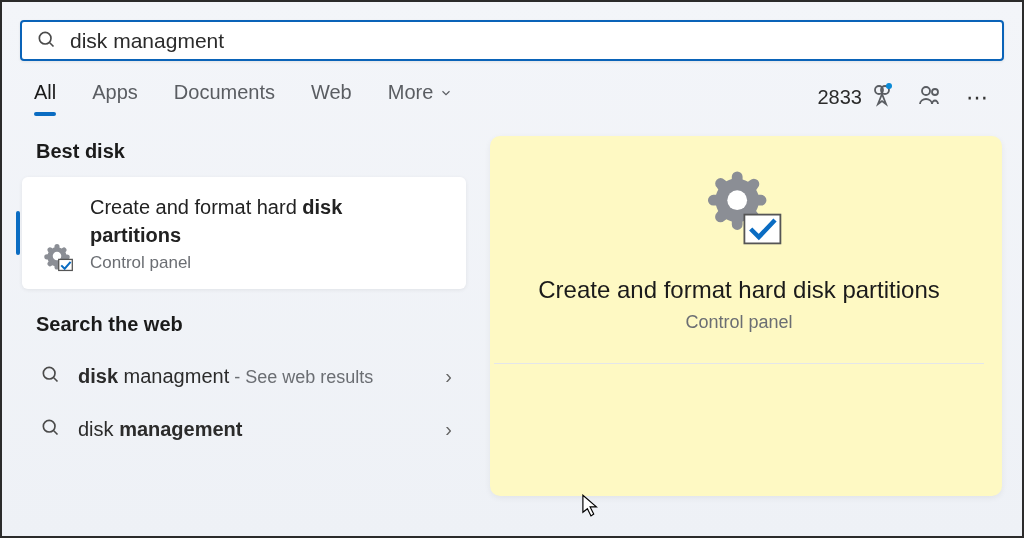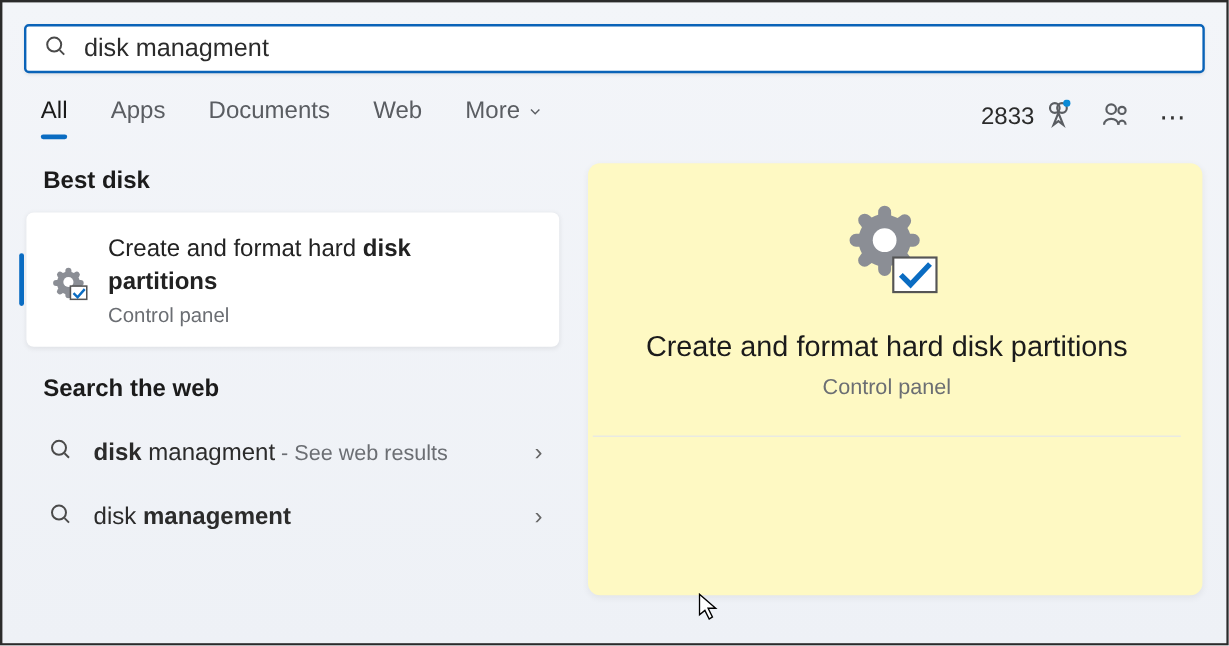--- a/index.html
+++ b/index.html
@@ -93,21 +93,21 @@
       font-weight: 600;
       color: #1b1b1b;
       padding: 4px 14px 14px 14px;
     }
 
     .best-match-card {
       background: #ffffff;
       border-radius: 6px;
       box-shadow: 0 1px 4px rgba(0,0,0,0.07);
       display: flex;
-      align-items: center;
+      align-items: flex-end;
       gap: 16px;
       padding: 16px 18px;
       position: relative;
       margin: 0 4px 20px 0;
     }
     .best-match-card::before {
       content: "";
       position: absolute;
       left: -6px;
       top: 30%;

